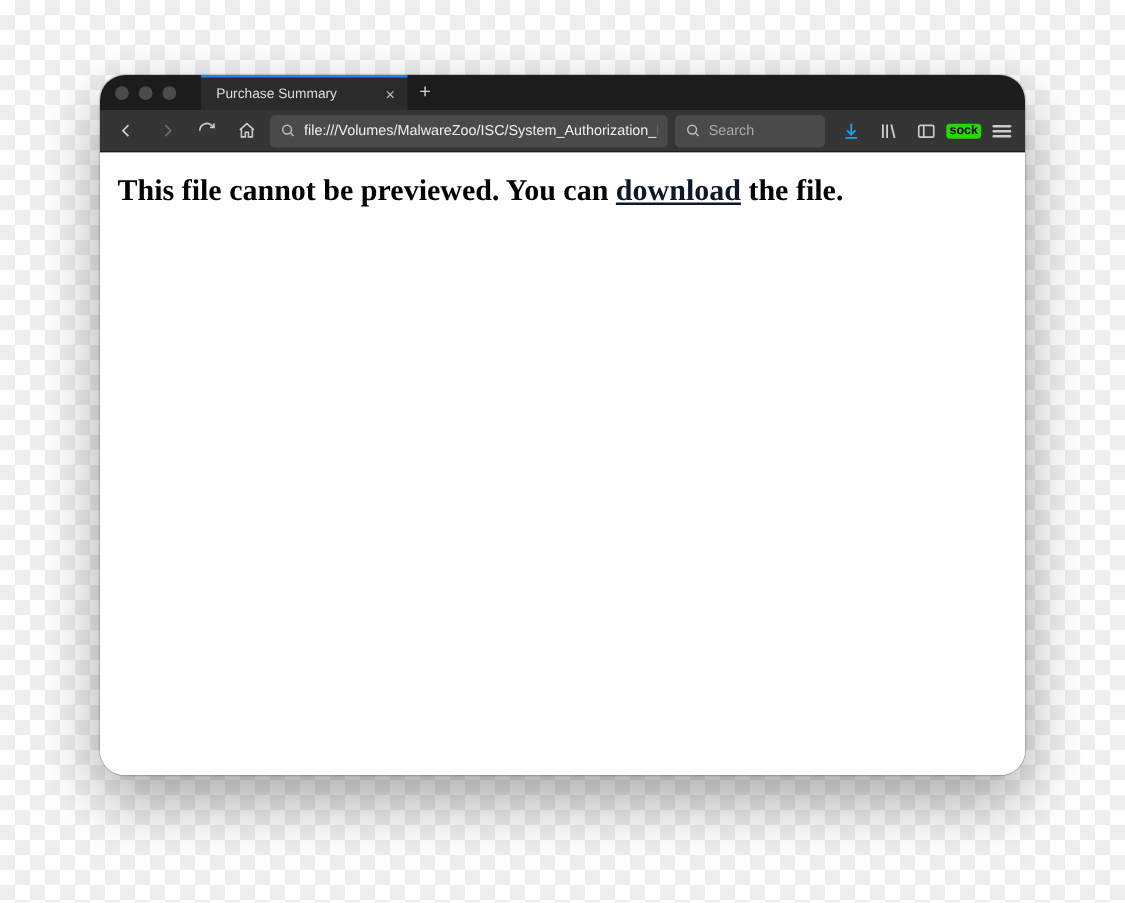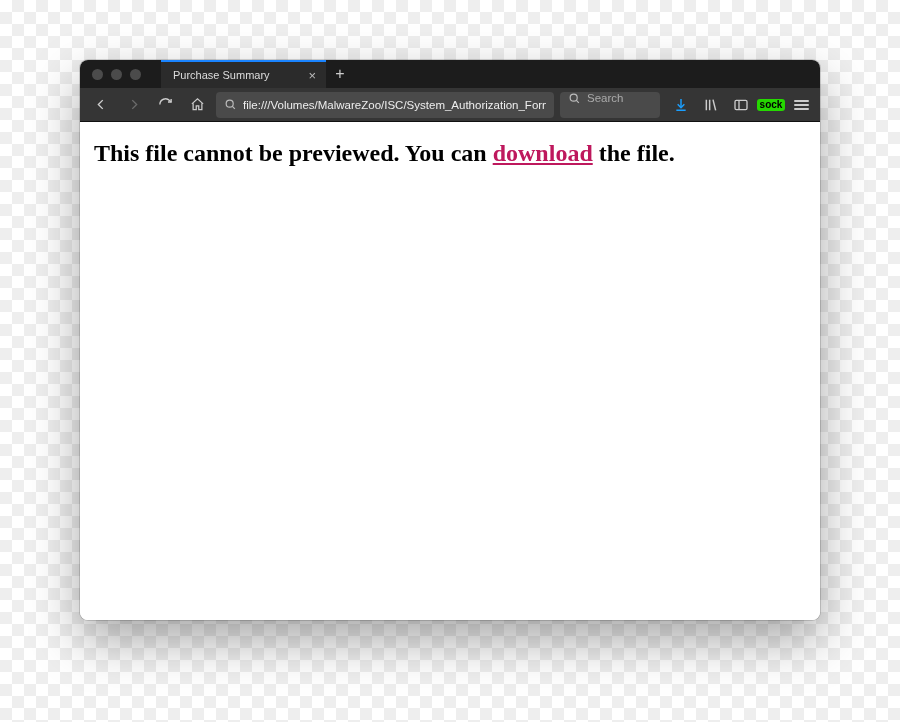--- a/index.html
+++ b/index.html
@@ -17,21 +17,21 @@
     display: flex;
     align-items: flex-start;
     justify-content: center;
     padding-top: 60px;
   }
 
   .window {
     width: 740px;
     height: 560px;
     background: #fff;
-    border-radius: 8px;
+    border-radius: 20px;
     box-shadow: 0 20px 50px rgba(0,0,0,0.35), 0 0 0 1px rgba(0,0,0,0.15);
     overflow: hidden;
     display: flex;
     flex-direction: column;
   }
 
   .titlebar {
     height: 28px;
     background: #1c1c1c;
     display: flex;
@@ -118,26 +118,26 @@
     min-width: 0;
     background: transparent;
     border: none;
     outline: none;
     color: #eee;
     font-size: 11.5px;
     font-family: inherit;
   }
 
   .searchbar {
-    width: 100px;
+    width: 120px;
     height: 26px;
     background: #4a4a4a;
     border-radius: 4px;
     display: flex;
-    align-items: flex-start;
+    align-items: center;
     padding: 0 8px;
     gap: 6px;
   }
   .searchbar .ic { color: #bbb; }
   .searchbar .ic svg { width:13px; height:13px; display:block; }
   .searchbar input {
     flex: 1;
     background: transparent;
     border: none;
     outline: none;
@@ -174,21 +174,21 @@
     background: #fff;
     padding: 18px 14px;
     overflow: auto;
   }
   .msg {
     font-family: "Times New Roman", Times, serif;
     font-size: 24px;
     font-weight: 700;
     color: #000;
   }
-  .msg a { color: #be185d; text-decoration: underline; }
+  .msg a { color: #0f172a; text-decoration: underline; }
 </style>
 </head>
 <body>
 
 <div class="window">
 
   <div class="titlebar">
     <div class="traffic-lights">
       <div class="tl"></div>
       <div class="tl"></div>

